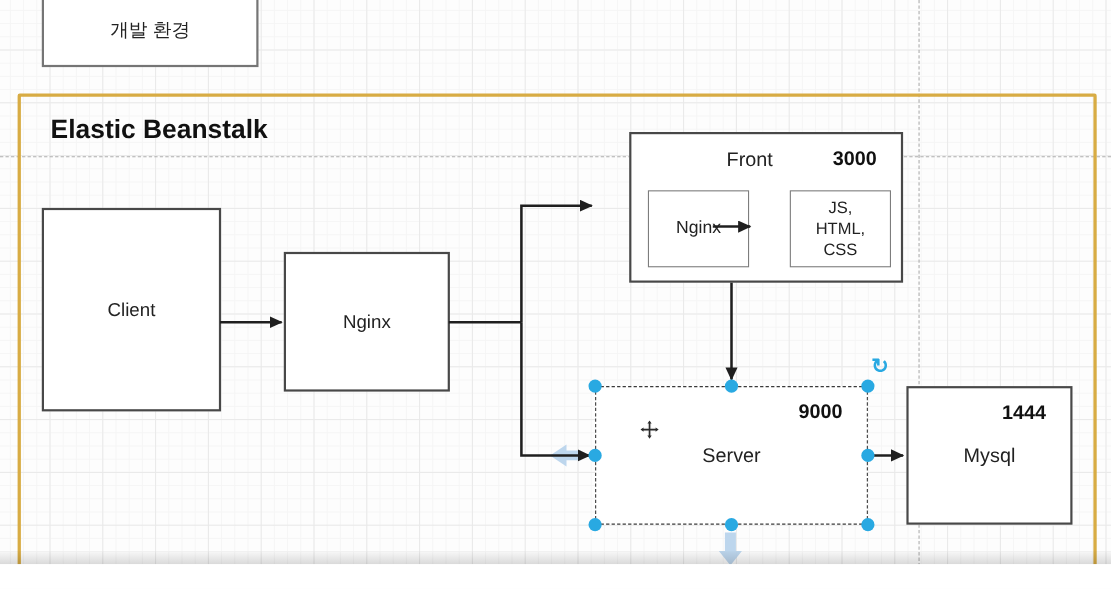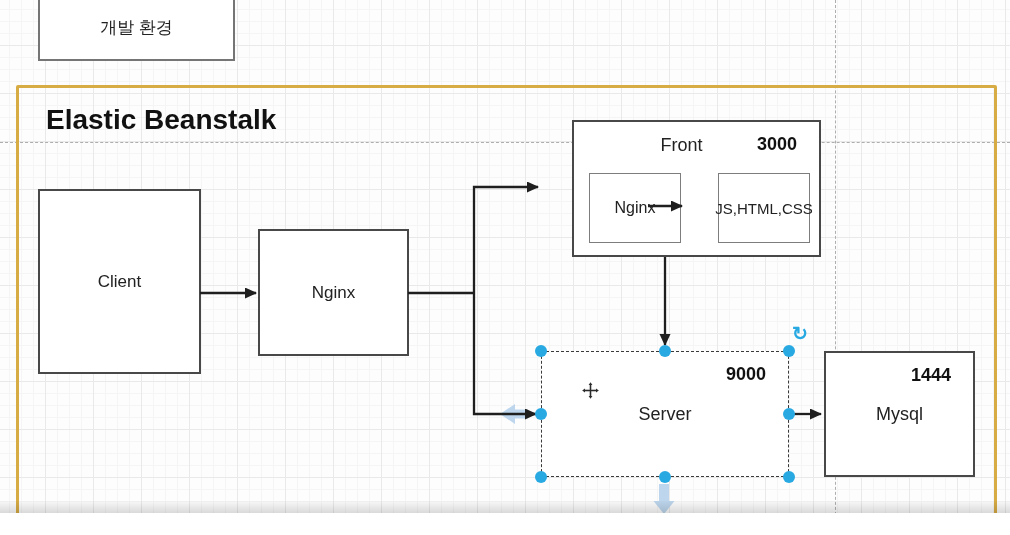--- a/index.html
+++ b/index.html
@@ -15,34 +15,34 @@
     background-size:48px 48px,48px 48px,12px 12px,12px 12px;
     background-position:-3px -3px;
   }
   .pageline-h{position:absolute;left:0;top:142px;width:1010px;height:0;
     border-top:1px dashed #aeaeae;z-index:1;}
   .pageline-v{position:absolute;left:835px;top:0;height:535px;width:0;
     border-left:1px dashed #aeaeae;z-index:1;}
 
   .eb{position:absolute;left:16px;top:85px;width:981px;height:438px;
     border:3.5px solid #d8ac44;border-radius:2px;z-index:2;box-sizing:border-box;}
-  .eb-title{position:absolute;left:27px;top:16px;font-size:28px;font-weight:700;color:#111;}
+  .eb-title{position:absolute;left:27px;top:16px;font-size:24px;font-weight:700;color:#111;}
 
   .box{position:absolute;background:#fff;box-sizing:border-box;
     display:flex;align-items:center;justify-content:center;
     font-size:17px;color:#222;text-align:center;z-index:3;}
   .dev-env{left:38px;top:-7px;width:197px;height:68px;border:2px solid #757575;font-size:17px;}
   .client{left:38px;top:189px;width:163px;height:185px;border:2px solid #484848;}
   .nginx-proxy{left:258px;top:229px;width:151px;height:127px;border:2px solid #484848;}
   .front{left:541px;top:120px;width:249px;height:137px;border:2px solid #484848;display:block;margin-left:31px;}
   .front-title{position:absolute;left:0;right:30px;top:13px;text-align:center;font-size:18px;}
   .port{position:absolute;right:22px;top:12px;font-size:18px;font-weight:700;color:#111;}
   .inner{border:1.5px solid #7d7d7d;font-size:16px;}
   .inner-nginx{left:15px;top:51px;width:92px;height:70px;}
-  .inner-assets{left:144px;top:51px;width:92px;height:70px;flex-direction:row;line-height:19px;font-size:15px;}
+  .inner-assets{left:144px;top:51px;width:92px;height:70px;flex-direction:column;line-height:19px;font-size:15px;}
   .server{left:541px;top:351px;width:248px;height:126px;border:1.6px dashed #3a3a3a;font-size:18px;}
   .mysql{left:824px;top:351px;width:151px;height:126px;border:2px solid #484848;font-size:18px;}
 
   .connectors{position:absolute;left:0;top:0;z-index:4;pointer-events:none;}
 
   .handle{position:absolute;width:12px;height:12px;border-radius:50%;
     background:#29a9e2;z-index:5;}
   .h-nw{left:535px;top:345px;} .h-n{left:659px;top:345px;} .h-ne{left:783px;top:345px;}
   .h-w{left:535px;top:408px;}  .h-e{left:783px;top:408px;}
   .h-sw{left:535px;top:471px;} .h-s{left:659px;top:471px;} .h-se{left:783px;top:471px;}

